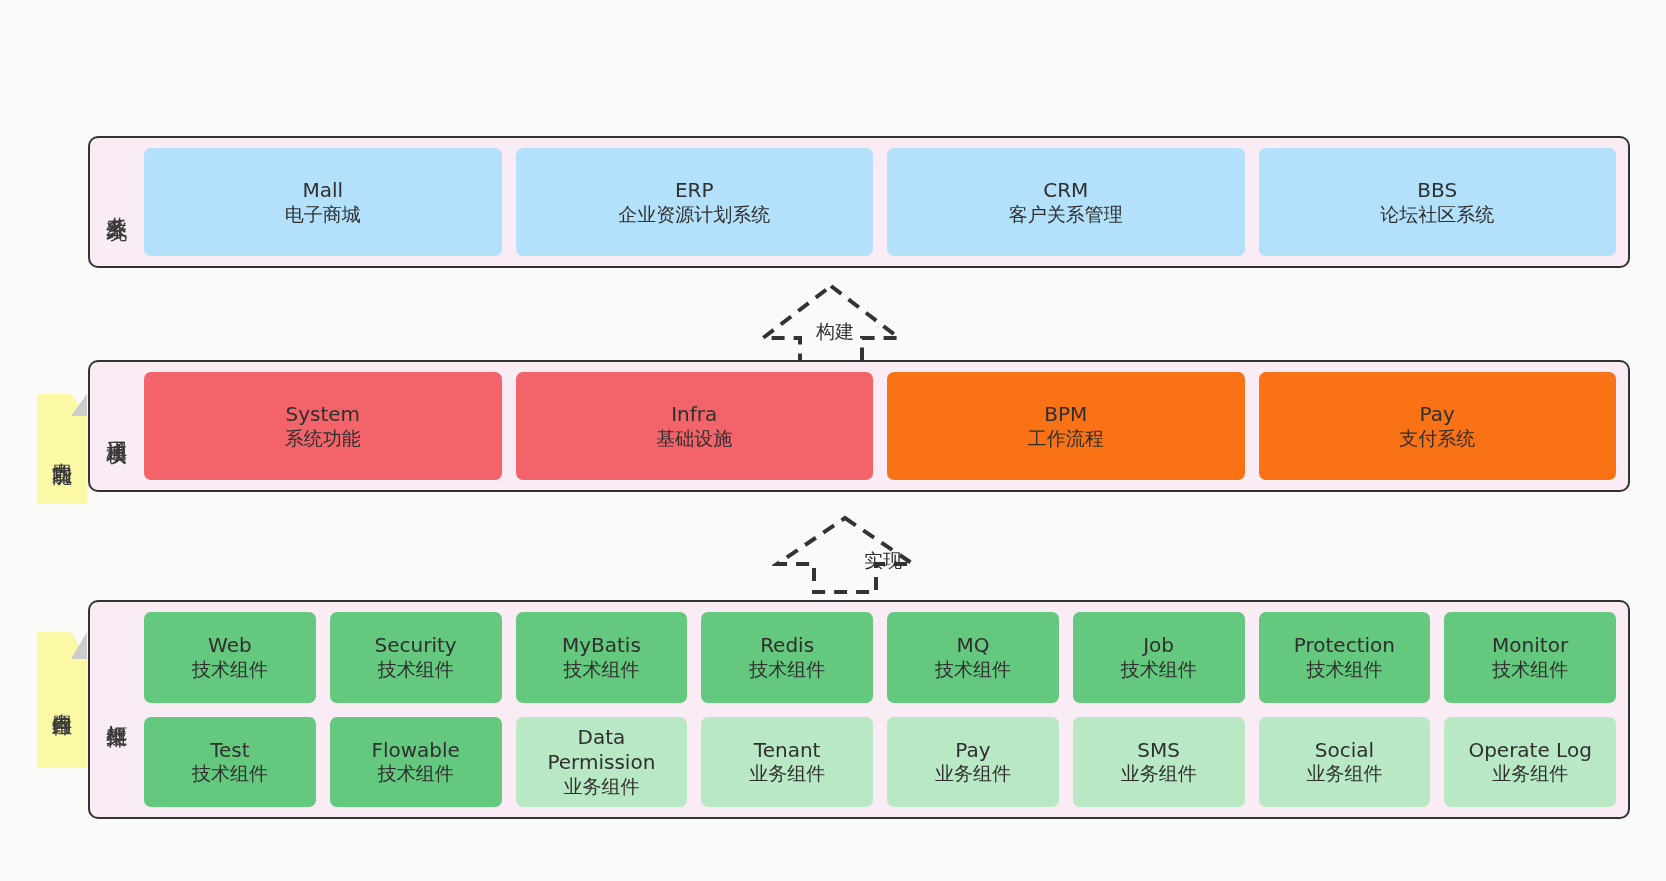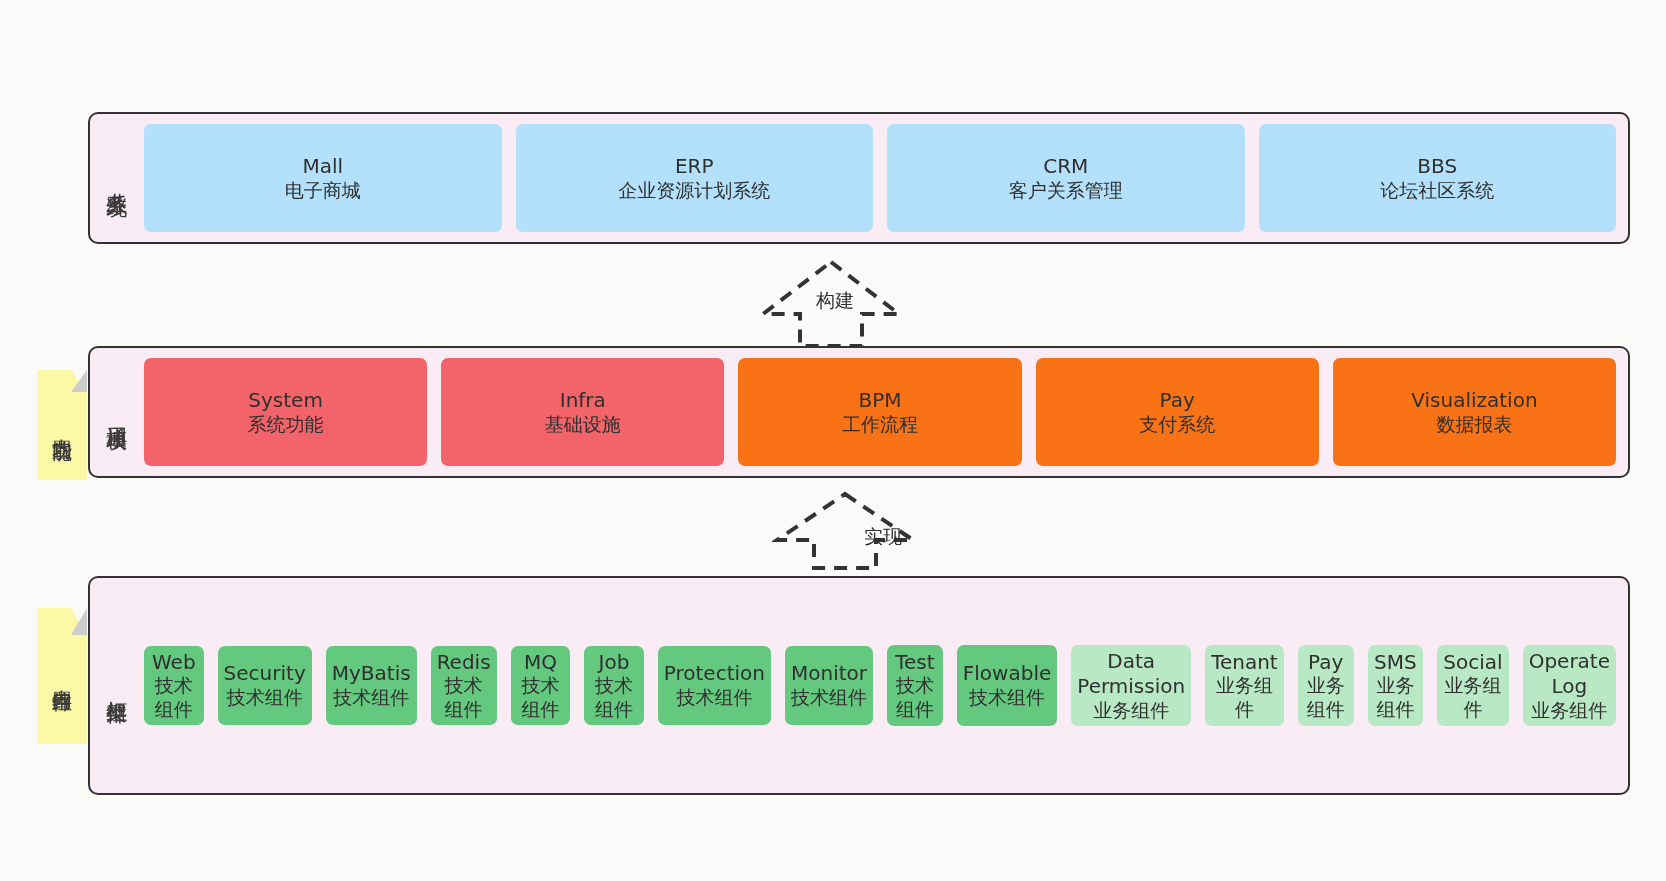--- a/index.html
+++ b/index.html
@@ -12,20 +12,21 @@
     height: 881px;
     font-family: "DejaVu Sans", "Liberation Sans", sans-serif;
     color: #333333;
     overflow: hidden;
     position: relative;
   }
   #canvas {
     position: absolute;
     inset: 0;
     background: #fafaf9;
+    margin-top: 24px;
   }
 
   
   .layer-panel {
     position: absolute;
     box-sizing: border-box;
     background: #f9ecf5;
     border: 2px solid #333333;
     border-radius: 10px;
     display: flex;
@@ -48,22 +49,21 @@
     user-select: none;
   }
   .cards {
     flex: 1 1 auto;
     display: flex;
     align-items: stretch;
     gap: 14px;
     padding-left: 8px;
   }
   .cards.two-rows {
-    flex-direction: row;
-    align-items: center;
+    flex-direction: column;
   }
   .card-row {
     display: flex;
     gap: 14px;
     flex: 1 1 0;
   }
   .card {
     flex: 1 1 0;
     border-radius: 7px;
     display: flex;
@@ -153,50 +153,46 @@
         <span class="cn">论坛社区系统</span>
       </div>
     </div>
   </div>
 
   <div class="gen-arrow" style="left:758px; top:258px;">
     <svg width="146" height="92" viewBox="0 0 146 92" fill="none">
       <path d="M73 4 L141 56 L104 56 L104 88 L42 88 L42 56 L5 56 Z" stroke="#333333" stroke-width="4" stroke-dasharray="13 9" fill="none" stroke-linejoin="miter"></path>
     </svg>
   </div>
-  <div class="gen-label" style="left:816px; top:288px;">构建</div>
+  <div class="gen-label" style="left:816px; top:295px;">构建</div>
 
   <div class="sticky" id="sticky-function" style="left:37px; top:370px; width:50px; height:110px;">
     <span>内置功能</span>
   </div>
   <div class="sticky-fold" style="left:71px; top:370px; border-width:0 0 22px 16px; border-color:transparent transparent #cccccc transparent;"></div>
 
-  <div class="layer-panel" id="panel-common" style="left:88px; top:346px; width:1542px; height:132px;">
+  <div class="layer-panel" id="panel-common" style="left:88px; top:336px; width:1542px; height:132px;">
     <div class="layer-title">通用模块</div>
     <div class="cards">
       <div class="card c-red">
         <span class="en">System</span>
         <span class="cn">系统功能</span>
       </div>
       <div class="card c-red">
         <span class="en">Infra</span>
         <span class="cn">基础设施</span>
       </div>
       <div class="card c-pink">
         <span class="en">BPM</span>
         <span class="cn">工作流程</span>
       </div>
       <div class="card c-pink">
         <span class="en">Pay</span>
         <span class="cn">支付系统</span>
       </div>
-      <div class="card c-pink">
-        <span class="en">Visualization</span>
-        <span class="cn">数据报表</span>
-      </div>
     </div>
   </div>
 
   <div class="gen-arrow" style="left:772px; top:490px;">
     <svg width="146" height="82" viewBox="0 0 146 82" fill="none">
       <path d="M73 4 L141 50 L104 50 L104 78 L42 78 L42 50 L5 50 Z" stroke="#333333" stroke-width="4" stroke-dasharray="13 9" fill="none" stroke-linejoin="miter"></path>
     </svg>
   </div>
   <div class="gen-label" style="left:864px; top:524px;">实现</div>
 

